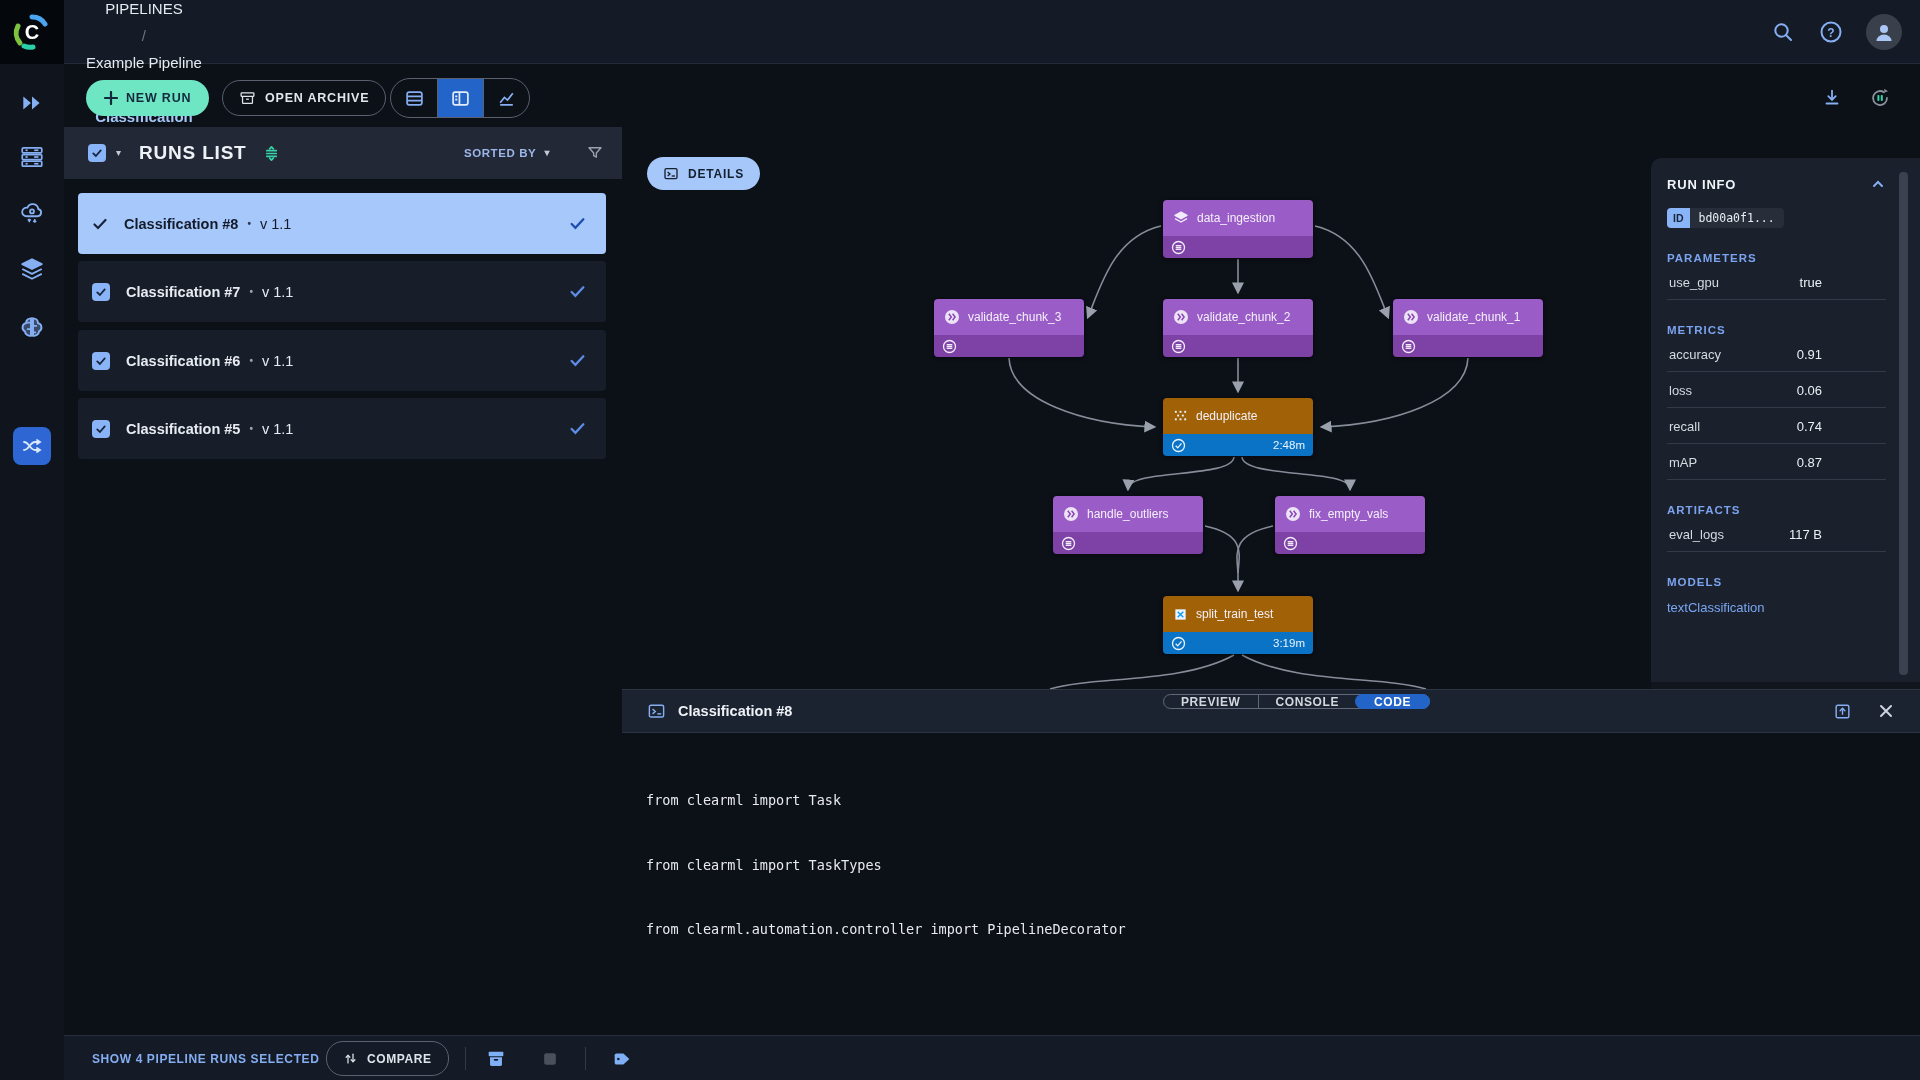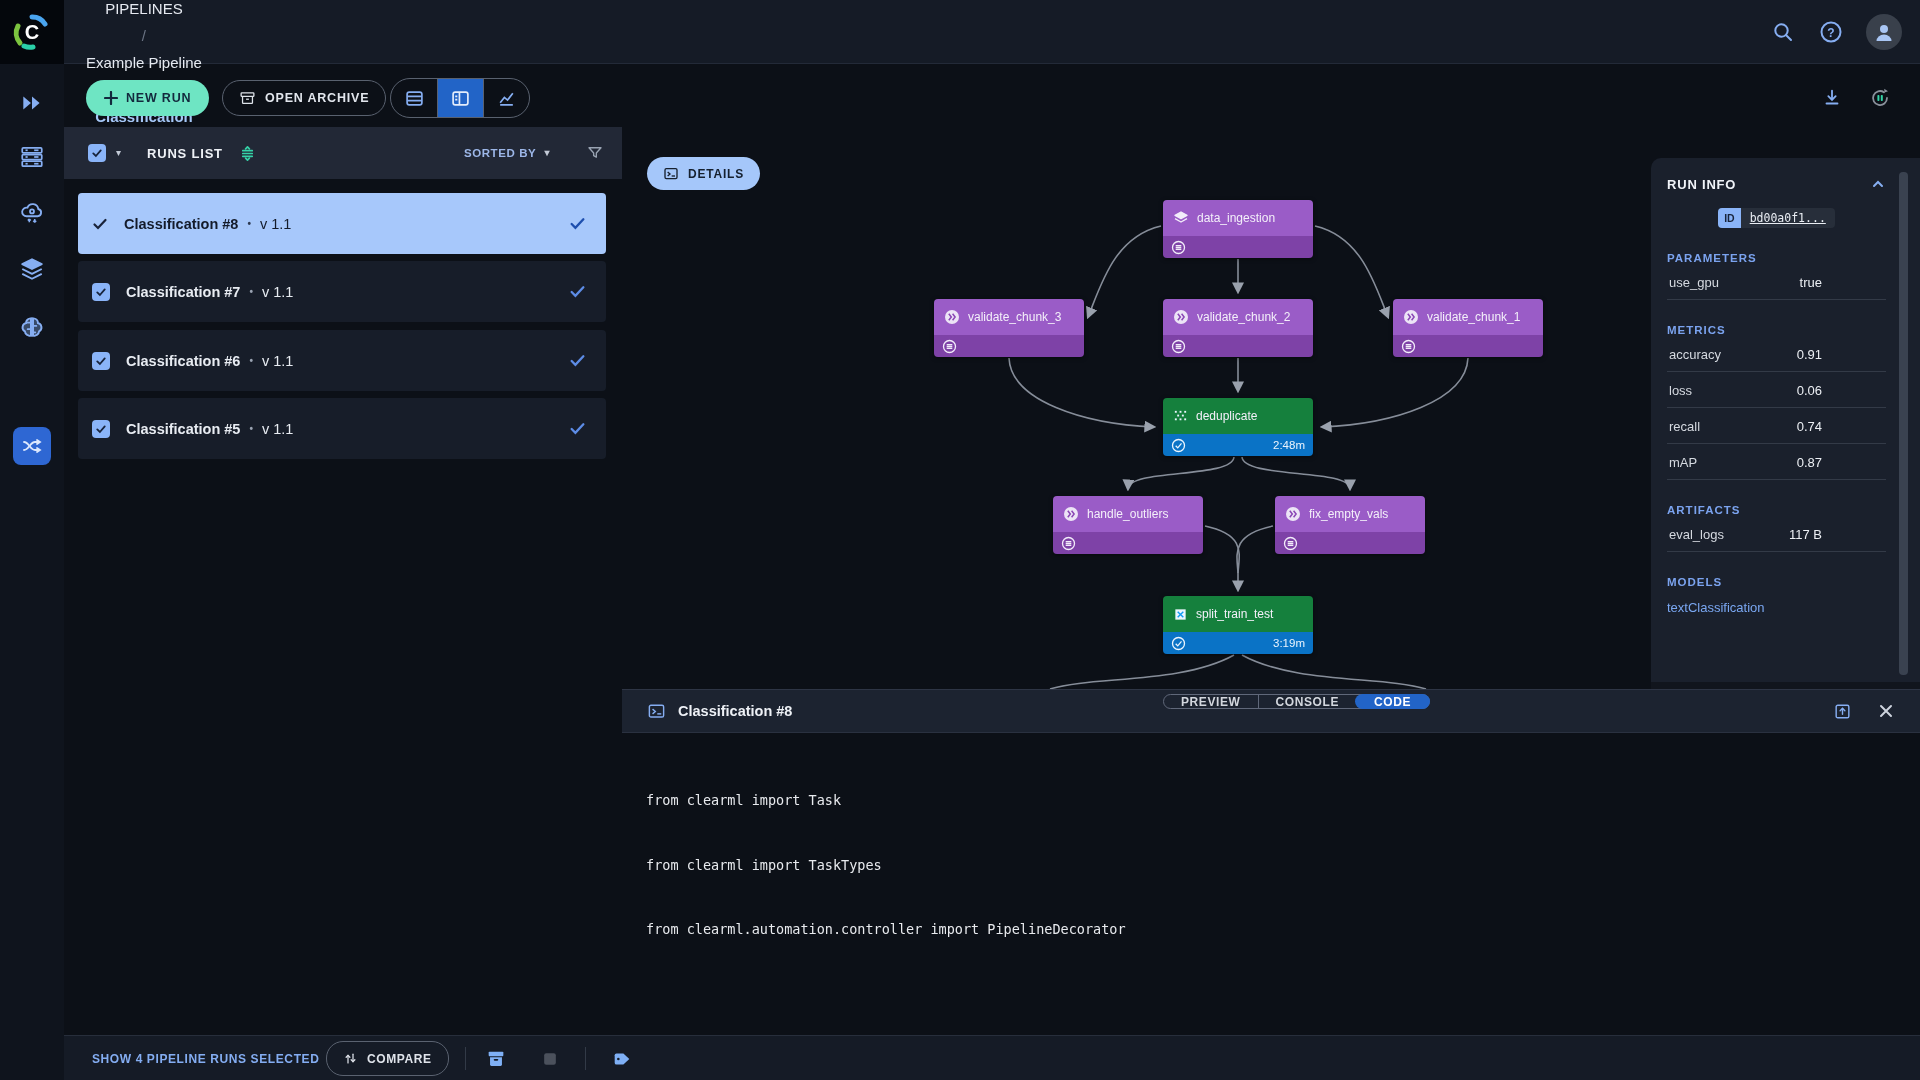--- a/index.html
+++ b/index.html
@@ -33,21 +33,21 @@
   .btn-archive { left:222px; top:80px; height:36px; padding:0 16px; border-radius:18px; border:1px solid #59616f; color:#e2e6ed;
     font-weight:bold; font-size:12.5px; letter-spacing:.8px; display:flex; align-items:center; gap:9px; cursor:pointer; }
   .view-toggle { left:390px; top:78px; height:40px; border:1px solid #59616f; border-radius:20px; display:flex; overflow:hidden; }
   .vt-seg { width:46px; height:100%; display:flex; align-items:center; justify-content:center; cursor:pointer; }
   .vt-seg + .vt-seg { border-left:1px solid #59616f; }
   .vt-seg.active { background:#2264c7; }
   .tool-right-icon { top:84px; width:28px; height:28px; display:flex; align-items:center; justify-content:center; cursor:pointer; }
 
   
   .runs-header { left:64px; top:127px; width:558px; height:52px; background:#222836; display:flex; align-items:center; padding:0 18px 0 24px; gap:10px; }
-  .runs-title { font-size:13px; font-weight:bold; letter-spacing:.8px; color:#eef1f6; margin-left:16px; }
+  .runs-title { font-size:19px; font-weight:bold; letter-spacing:.8px; color:#eef1f6; margin-left:8px; }
   .caret { font-size:10px; color:#c3cad6; line-height:1; }
   .sortedby { margin-left:auto; display:flex; align-items:center; gap:8px; color:#9db7e8; font-weight:bold; font-size:11.5px; letter-spacing:.6px; cursor:pointer; }
   .funnel { margin-left:26px; cursor:pointer; }
   .checkbox { width:18px; height:18px; border-radius:4px; background:#8ab4f8; display:flex; align-items:center; justify-content:center; cursor:pointer; }
   .run-item { left:78px; width:528px; height:61px; border-radius:4px; background:#171d29; display:flex; align-items:center; padding:0 20px 0 14px; gap:16px; cursor:pointer; }
   .run-item .label { font-size:14.5px; font-weight:bold; color:#e8ecf2; display:flex; align-items:center; gap:9px; }
   .run-item .bullet { font-size:10px; color:#9aa3b2; }
   .run-item .version { font-weight:normal; }
   .run-item .right-check { margin-left:auto; }
   .run-item.selected { background:#a7c8fb; }
@@ -57,35 +57,35 @@
   
   .canvas { left:622px; top:127px; width:1298px; height:562px; }
   .btn-details { position:absolute; left:25px; top:30px; height:33px; padding:0 16px; border-radius:17px; background:#a5c7fa; color:#15202f;
     font-weight:bold; font-size:12px; letter-spacing:.8px; display:flex; align-items:center; gap:9px; cursor:pointer; }
   .edges { position:absolute; left:0; top:0; }
   .node { position:absolute; width:150px; height:58px; border-radius:4px; overflow:hidden; cursor:pointer; box-shadow:0 1px 4px rgba(0,0,0,.5); }
   .node-head { height:36px; display:flex; align-items:center; gap:8px; padding:12px 10px; }
   .node-foot { height:22px; display:flex; align-items:center; padding:0 8px; gap:6px; }
   .node.purple .node-head { background:#9a5cc7; }
   .node.purple .node-foot { background:#7e42a7; }
-  .node.blue .node-head { background:#15803d; }
+  .node.blue .node-head { background:#a16207; }
   .node.blue .node-foot { background:#0a73c6; }
   .nh-label { font-size:12px; color:#f4f0fa; white-space:nowrap; }
   .nf-duration { margin-left:auto; font-size:11.5px; color:#eaf4fd; }
 
   
   .run-info { left:1651px; top:158px; width:269px; height:531px; background:#1a202c; border-radius:10px 0 0 0; padding:18px 34px 0 16px; overflow:hidden; }
   .ri-scroll { position:absolute; right:12px; top:14px; width:9px; height:503px; border-radius:4px; background:#3a4250; }
   .ri-header { display:flex; align-items:center; }
   .ri-title { font-size:13px; font-weight:bold; letter-spacing:.8px; color:#f0f3f8; }
   .ri-chevron { margin-left:auto; cursor:pointer; }
-  .ri-id-row { margin-top:16px; display:flex; justify-content:center; }
+  .ri-id-row { margin-top:16px; display:flex; justify-content:flex-start; }
   .ri-id-pill { display:flex; align-items:stretch; border-radius:4px; overflow:hidden; }
   .ri-id-chip { background:#8ab4f8; color:#18243c; font-size:10.5px; font-weight:bold; padding:4px 6px; display:flex; align-items:center; }
-  .ri-id-value { background:#272e3a; color:#e9edf3; font-family:"DejaVu Sans Mono", monospace; font-size:11.5px; padding:0 9px; display:flex; align-items:center;text-decoration:underline; }
+  .ri-id-value { background:#272e3a; color:#e9edf3; font-family:"DejaVu Sans Mono", monospace; font-size:11.5px; padding:0 9px; display:flex; align-items:center; }
   .ri-section-label { margin-top:24px; font-size:11.5px; font-weight:bold; letter-spacing:1px; color:#7ba3ef; }
   .ri-row { display:flex; align-items:center; justify-content:space-between; padding:11px 2px 9px 2px; border-bottom:1px solid #333a47; font-size:13px; }
   .ri-k { color:#d5d9e0; }
   .ri-v { color:#eceff4; }
   .ri-link { margin-top:12px; font-size:13px; color:#7aa7f2; cursor:pointer; }
   .ri-bottom-strip { position:absolute; left:0; bottom:0; width:100%; height:7px; background:#11151d; }
 
   
   .bottom-panel { left:622px; top:689px; width:1298px; height:346px; background:#0c1017; }
   .bp-header { position:absolute; left:0; top:0; width:100%; height:44px; background:#1c2330; border-top:1px solid #2e3545; border-bottom:1px solid #2a3140; }

